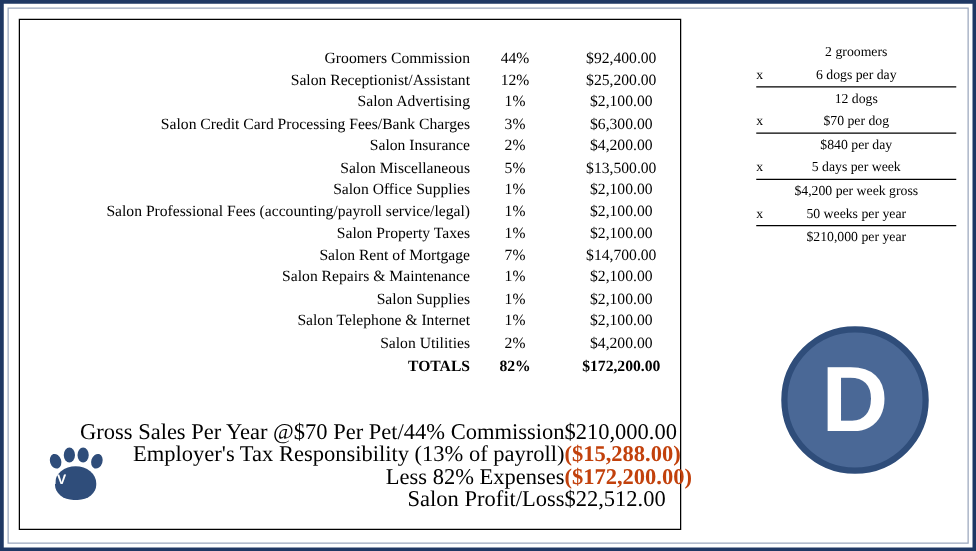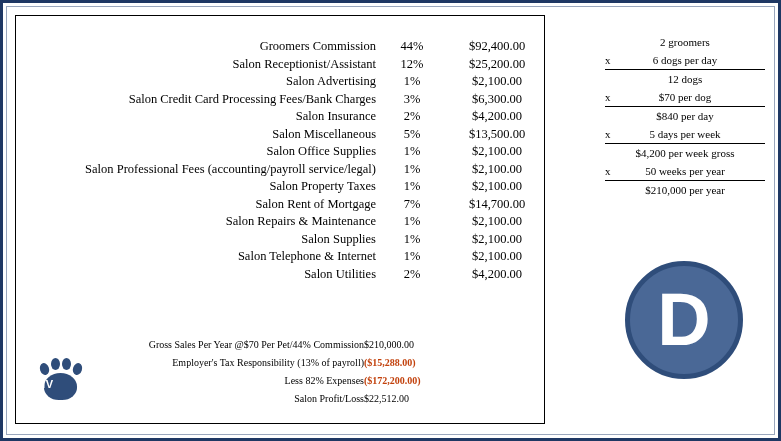--- a/index.html
+++ b/index.html
@@ -65,21 +65,21 @@
   tr.totals td {
     font-weight: bold;
     padding-top: 3px;
   }
   
   table.summary {
     position: absolute;
     left: 48px;
     top: 320px;
     border-collapse: collapse;
-    font-size: 10px;
+    font-size: 18px;
     color: #000000;
   }
   table.summary td {
     padding: 1px 0;
     line-height: 16px;
     white-space: nowrap;
   }
   td.slabel {
     text-align: right;
     width: 300px;
@@ -254,20 +254,25 @@
         <tr>
           <td class="name">Salon Telephone &amp; Internet</td>
           <td class="pct">1%</td>
           <td class="amt">$2,100.00</td>
         </tr>
         <tr>
           <td class="name">Salon Utilities</td>
           <td class="pct">2%</td>
           <td class="amt">$4,200.00</td>
         </tr>
+        <tr class="totals">
+          <td class="name">TOTALS</td>
+          <td class="pct">82%</td>
+          <td class="amt">$172,200.00</td>
+        </tr>
       </tbody>
     </table>
 
     <table class="summary">
       <tbody>
         <tr>
           <td class="slabel">Gross Sales Per Year @$70 Per Pet/44% Commission</td>
           <td class="svalue">$210,000.00</td>
         </tr>
         <tr>

